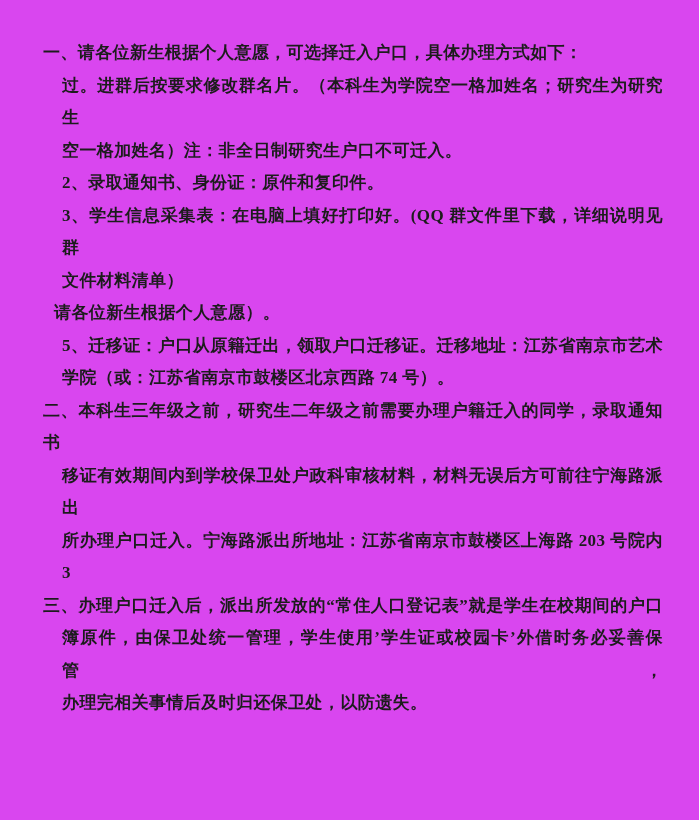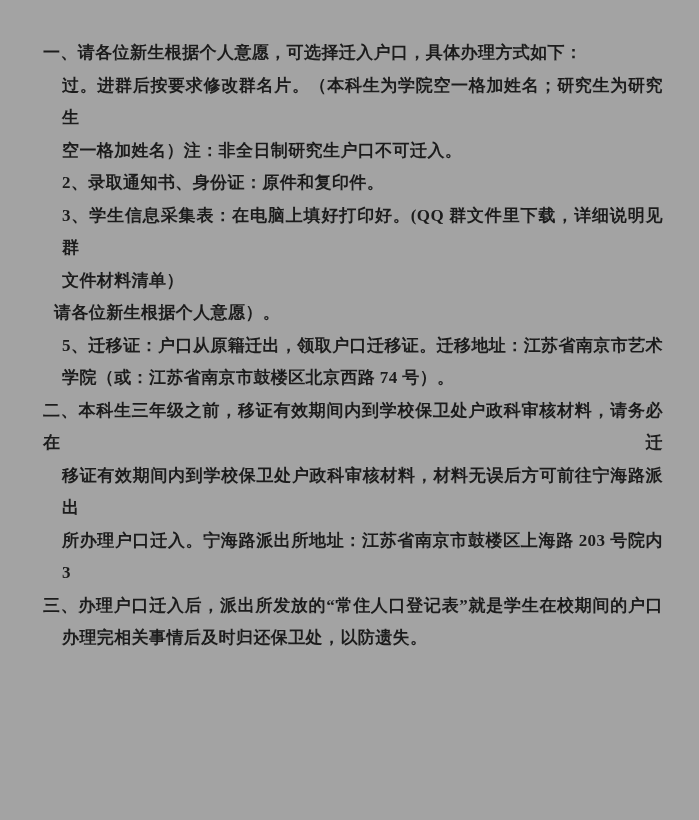--- a/index.html
+++ b/index.html
@@ -4,21 +4,21 @@
 <style>
   html, body {
     margin: 0;
     padding: 0;
     background: #ffffff;
   }
   .page {
     position: relative;
     width: 699px;
     height: 820px;
-    background: #a3a3a3;
+    background: #d946ef;
     overflow: hidden;
     font-family: "Liberation Serif", "DejaVu Serif", serif;
     font-weight: 700;
     color: #1c1c1c;
   }
   .text-block {
     padding: 37px 36px 0 43px;
   }
   .line {
     font-size: 17px;
@@ -44,21 +44,22 @@
   <div class="text-block">
     <div class="line ind0">一、请各位新生根据个人意愿，可选择迁入户口，具体办理方式如下：</div>
     <div class="line ind1 fill">过。进群后按要求修改群名片。（本科生为学院空一格加姓名；研究生为研究生</div>
     <div class="line ind1">空一格加姓名）注：非全日制研究生户口不可迁入。</div>
     <div class="line ind1">2、录取通知书、身份证：原件和复印件。</div>
     <div class="line ind1 fill">3、学生信息采集表：在电脑上填好打印好。(QQ 群文件里下载，详细说明见群</div>
     <div class="line ind1">文件材料清单）</div>
     <div class="line ind3">请各位新生根据个人意愿）。</div>
     <div class="line ind1 fill">5、迁移证：户口从原籍迁出，领取户口迁移证。迁移地址：江苏省南京市艺术</div>
     <div class="line ind1">学院（或：江苏省南京市鼓楼区北京西路 74 号）。</div>
-    <div class="line ind0 fill">二、本科生三年级之前，移证有效期间内到学校保卫处户政科审核材料，请务必在迁</div>
+    <div class="line ind0 fill">二、本科生三年级之前，研究生二年级之前需要办理户籍迁入的同学，录取通知书</div>
     <div class="line ind1 fill">移证有效期间内到学校保卫处户政科审核材料，材料无误后方可前往宁海路派出</div>
     <div class="line ind1 fill">所办理户口迁入。宁海路派出所地址：江苏省南京市鼓楼区上海路 203 号院内 3</div>
     <div class="line ind0 fill">三、办理户口迁入后，派出所发放的“常住人口登记表”就是学生在校期间的户口</div>
+    <div class="line ind1 fill">簿原件，由保卫处统一管理，学生使用’学生证或校园卡’外借时务必妥善保管，</div>
     <div class="line ind1">办理完相关事情后及时归还保卫处，以防遗失。</div>
 
   </div>
 
 </div>
 
 </body></html>

